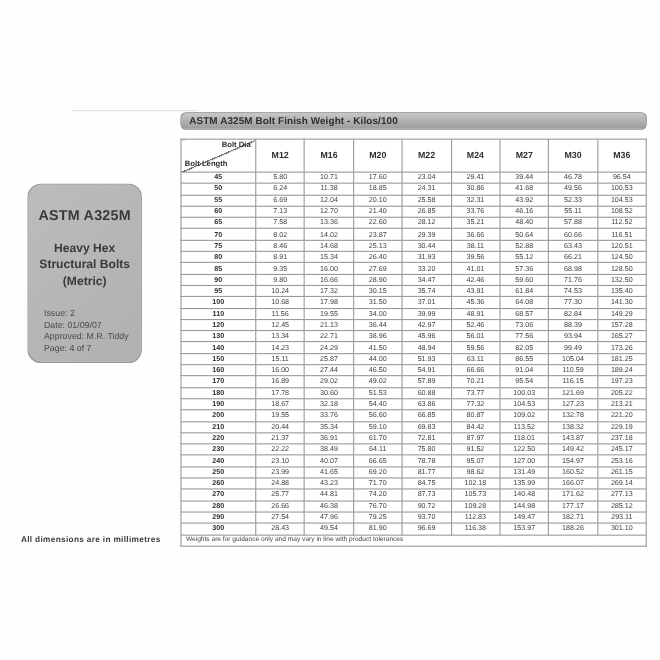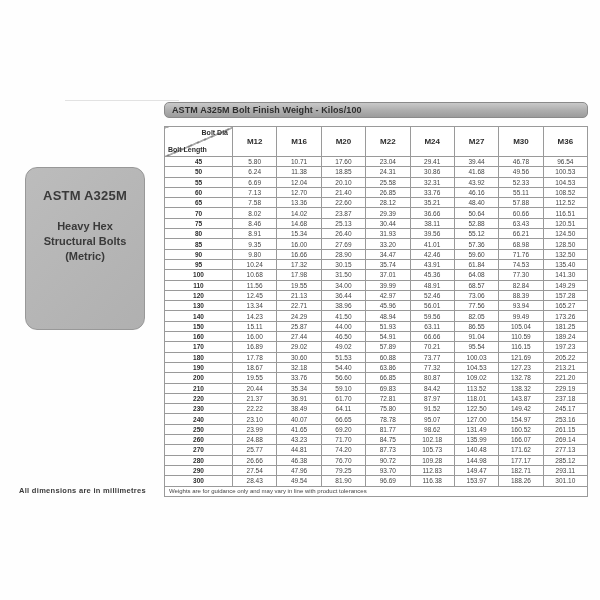--- a/index.html
+++ b/index.html
@@ -14,21 +14,21 @@
   }
 
   .scan-line {
     position: absolute; left: 65px; top: 100px;
     width: 114px; height: 1px; background: #e2e2e2;
   }
 
   
   .info-panel {
     position: absolute; left: 25px; top: 167px;
-    width: 120px; height: 163px;
+    width: 104px; height: 163px;
     background: linear-gradient(135deg, #bcbcbc 0%, #b0b0b0 100%);
     border: 1px solid #989898;
     border-radius: 12px;
     padding: 20px 8px 0 8px;
     text-align: center;
   }
   .info-title {
     font-size: 13px; font-weight: bold; color: #3a3a3a;
     margin-bottom: 16px; letter-spacing: .2px;
   }
@@ -109,20 +109,26 @@
   }
 </style>
 </head>
 <body>
 
 <div class="scan-line"></div>
 
 <div class="info-panel">
   <div class="info-title">ASTM A325M</div>
   <div class="info-subtitle">Heavy Hex Structural Bolts (Metric)</div>
+  <div class="info-meta">
+    <div>Issue: 2</div>
+    <div>Date: 01/09/07</div>
+    <div>Approved: M.R. Tiddy</div>
+    <div>Page: 4 of 7</div>
+  </div>
 </div>
 
 <div class="dimensions-note">All dimensions are in millimetres</div>
 
 <div class="title-bar">
   <span>ASTM A325M Bolt Finish Weight - Kilos/100</span>
 </div>
 
 <div class="table-wrap">
   <table>

